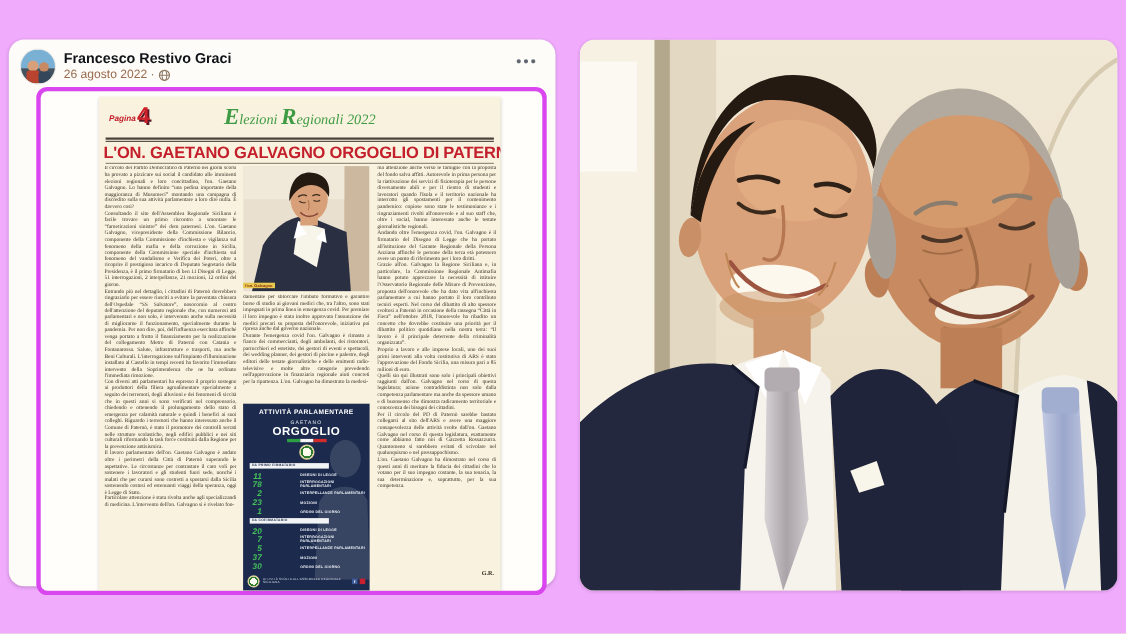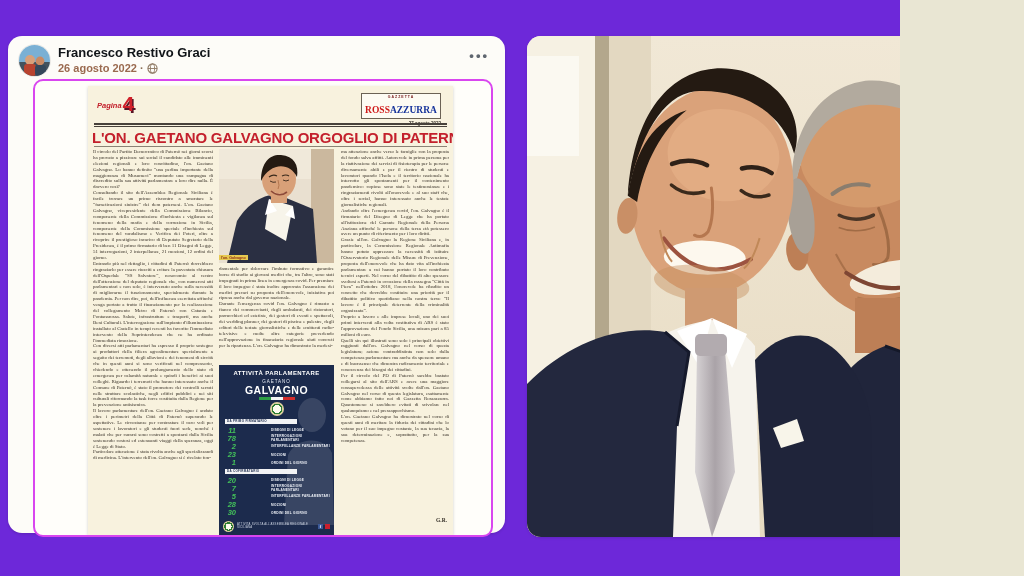--- a/index.html
+++ b/index.html
@@ -1,32 +1,32 @@
 <!DOCTYPE html>
 <html><head>
 <meta charset="utf-8">
 <style>
   html,body{margin:0;padding:0;background:#e9e6d3;}
-  .stage{position:relative;width:900px;height:576px;background:#6d28d9;overflow:hidden;
+  .stage{position:relative;width:1024px;height:576px;background:#f0abfc;overflow:hidden;
          font-family:"Liberation Sans", sans-serif;}
 
   
   .fb-card{position:absolute;left:8px;top:36px;width:497px;height:497px;background:#fdfcf8;
            border-radius:14px;box-shadow:0 1px 3px rgba(0,0,0,.15);}
   .avatar{position:absolute;left:11px;top:9px;width:31px;height:31px;border-radius:50%;overflow:hidden;
           box-shadow:0 0 0 1px rgba(0,0,0,.08);cursor:pointer;}
   .author{position:absolute;left:50px;top:9px;font-size:13px;font-weight:bold;color:#101418;cursor:pointer;}
-  .meta{position:absolute;left:50px;top:26px;font-size:11px;color:#8a6d55;display:flex;align-items:center;gap:3px;font-weight:bold;}
+  .meta{position:absolute;left:50px;top:26px;font-size:11px;color:#8a6d55;display:flex;align-items:center;gap:3px;}
   .meta .date{color:#9a6a4f;}
   .more{position:absolute;right:16px;top:16px;color:#606770;font-size:13px;letter-spacing:2px;
         font-weight:bold;cursor:pointer;line-height:8px;}
 
   
   .attachment{position:absolute;left:25px;top:43px;width:456px;height:454px;background:#fffefa;
-              border:2px solid #d946ef;border-radius:10px;overflow:hidden;cursor:pointer;}
+              border:4px solid #d946ef;border-radius:10px;overflow:hidden;cursor:pointer;}
   .np-page{position:absolute;left:53px;top:5px;width:365px;height:449px;background:#f8f2de;
            box-shadow:0 1px 3px rgba(0,0,0,.18);overflow:hidden;}
 
   .np-badge{position:absolute;left:9px;top:9px;display:flex;align-items:flex-end;}
   .pg-label{color:#c3202c;font-style:italic;font-weight:bold;font-size:7.5px;padding-bottom:3px;}
   .pg-num{color:#d0202a;font-weight:bold;font-size:21px;line-height:18px;
           text-shadow:1.5px 1.5px 0 #571626;padding-left:1px;}
   .np-masthead{position:absolute;left:0;right:0;top:6px;text-align:center;color:#3f9b43;
                font-family:"Liberation Serif", serif;font-style:italic;white-space:nowrap;}
   .mh-big{font-size:21px;font-weight:bold;}
@@ -118,28 +118,24 @@
     <div class="more">•••</div>
 
     <div class="attachment">
       <div class="np-page">
 
         <div class="np-badge">
           <span class="pg-label">Pagina</span>
           <span class="pg-num">4</span>
         </div>
 
-
-        <div class="np-logo">
-          <div class="logo-box">
-            <span class="logo-top">GAZZETTA</span>
-            <span class="logo-main"><span class="logo-red">ROSS</span><span class="logo-blue">AZZURRA</span></span>
-          </div>
-          <span class="logo-date">27 agosto 2022</span>
+        <div class="np-masthead">
+          <span class="mh-big">E</span><span class="mh-small">lezioni </span><span class="mh-big">R</span><span class="mh-small">egionali 2022</span>
         </div>
+
 
         <div class="np-rule1"></div>
         <div class="np-rule2"></div>
         <div class="np-headline">L'ON. GAETANO GALVAGNO ORGOGLIO DI PATERNÒ</div>
         <div class="np-rule3"></div>
 
         <div class="col col1">Il circolo del Partito Democratico di Paternò nei giorni scorsi ha provato a pizzicare sui social il candidato alle imminenti elezioni regionali e loro concittadino, l'on. Gaetano Galvagno. Lo hanno definito “una pedina importante della maggioranza di Musumeci” montando una campagna di discredito sulla sua attività parlamentare a loro dire nulla. È davvero così?
 Consultando il sito dell'Assemblea Regionale Siciliana è facile trovare un primo riscontro a smontare le “farneticazioni sinistre” dei dem paternesi. L'on. Gaetano Galvagno, vicepresidente della Commissione Bilancio, componente della Commissione d'inchiesta e vigilanza sul fenomeno della mafia e della corruzione in Sicilia, componente della Commissione speciale d'inchiesta sul fenomeno del vandalismo e Verifica dei Poteri, oltre a ricoprire il prestigioso incarico di Deputato Segretario della Presidenza, è il primo firmatario di ben 11 Disegni di Legge, 51 interrogazioni, 2 interpellanze, 21 mozioni, 12 ordini del giorno.
 Entrando più nel dettaglio, i cittadini di Paternò dovrebbero ringraziarlo per essere riusciti a evitare la paventata chiusura dell'Ospedale “SS Salvatore”, nosocomio al centro dell'attenzione del deputato regionale che, con numerosi atti parlamentari e non solo, è intervenuto anche sulla necessità di migliorarne il funzionamento, specialmente durante la pandemia. Per non dire, poi, dell'influenza esercitata affinché venga portato a frutto il finanziamento per la realizzazione del collegamento Metro di Paternò con Catania e Fontanarossa. Salute, infrastrutture e trasporti, ma anche Beni Culturali. L'interrogazione sull'impianto d'illuminazione installato al Castello in tempi recenti ha favorito l'immediato intervento della Soprintendenza che ne ha ordinato l'immediata rimozione.
 Con diversi atti parlamentari ha espresso il proprio sostegno ai produttori della filiera agroalimentare specialmente a seguito dei terremoti, degli alluvioni e dei fenomeni di siccità che in questi anni si sono verificati nel comprensorio, chiedendo e ottenendo il prolungamento dello stato di emergenza per calamità naturale e quindi i benefici ai suoi colleghi. Riguardo i terremoti che hanno interessato anche il Comune di Paternò, è stato il promotore dei controlli serrati nelle strutture scolastiche, negli edifici pubblici e nei siti culturali riformando la task force costituita dalla Regione per la prevenzione antisismica.
@@ -173,21 +169,21 @@
 Durante l'emergenza covid l'on. Galvagno è rimasto a fianco dei commercianti, degli ambulanti, dei ristoratori, parrucchieri ed estetiste, dei gestori di eventi e spettacoli, dei wedding planner, dei gestori di piscine e palestre, degli editori delle testate giornalistiche e delle emittenti radio-televisive e molte altre categorie prevedendo nell'approvazione in finanziaria regionale aiuti concreti per la ripartenza. L'on. Galvagno ha dimostrato la medesi-</div>
 
         <div class="infobox">
           <svg class="ib-watermark" width="60" height="130" viewBox="0 0 60 130">
             <ellipse cx="38" cy="20" rx="14" ry="17" fill="#ffffff"></ellipse>
             <path d="M10,130 L14,60 C22,42 50,40 58,58 L60,130 Z" fill="#ffffff"></path>
             <path d="M5,95 L25,80 L45,92 L30,110 Z" fill="none" stroke="#ffffff" stroke-width="1.5"></path>
           </svg>
           <div class="ib-kicker">ATTIVITÀ PARLAMENTARE</div>
           <div class="ib-name-top">GAETANO</div>
-          <div class="ib-name">GALVAGNO</div>
+          <div class="ib-name">ORGOGLIO</div>
           <div class="ib-flag">
             <i style="background:#2e9e45"></i>
               <i style="background:#f4f4f4"></i>
               <i style="background:#d22c2c"></i>
           </div>
           <div class="ib-crest"></div>
 
           <div class="ib-bar ib-bar1">DA PRIMO FIRMATARIO</div>
           <div class="ib-rows ib-rows1">
             <div class="ib-row">
@@ -220,21 +216,21 @@
               </div>
             <div class="ib-row">
                 <span class="ib-n">7</span>
                 <span class="ib-l">INTERROGAZIONI PARLAMENTARI</span>
               </div>
             <div class="ib-row">
                 <span class="ib-n">5</span>
                 <span class="ib-l">INTERPELLANZE PARLAMENTARI</span>
               </div>
             <div class="ib-row">
-                <span class="ib-n">28</span>
+                <span class="ib-n">37</span>
                 <span class="ib-l">MOZIONI</span>
               </div>
             <div class="ib-row">
                 <span class="ib-n">30</span>
                 <span class="ib-l">ORDINI DEL GIORNO</span>
               </div>
           </div>
 
           <div class="ib-footer">
             <div class="ib-crest2"></div>

